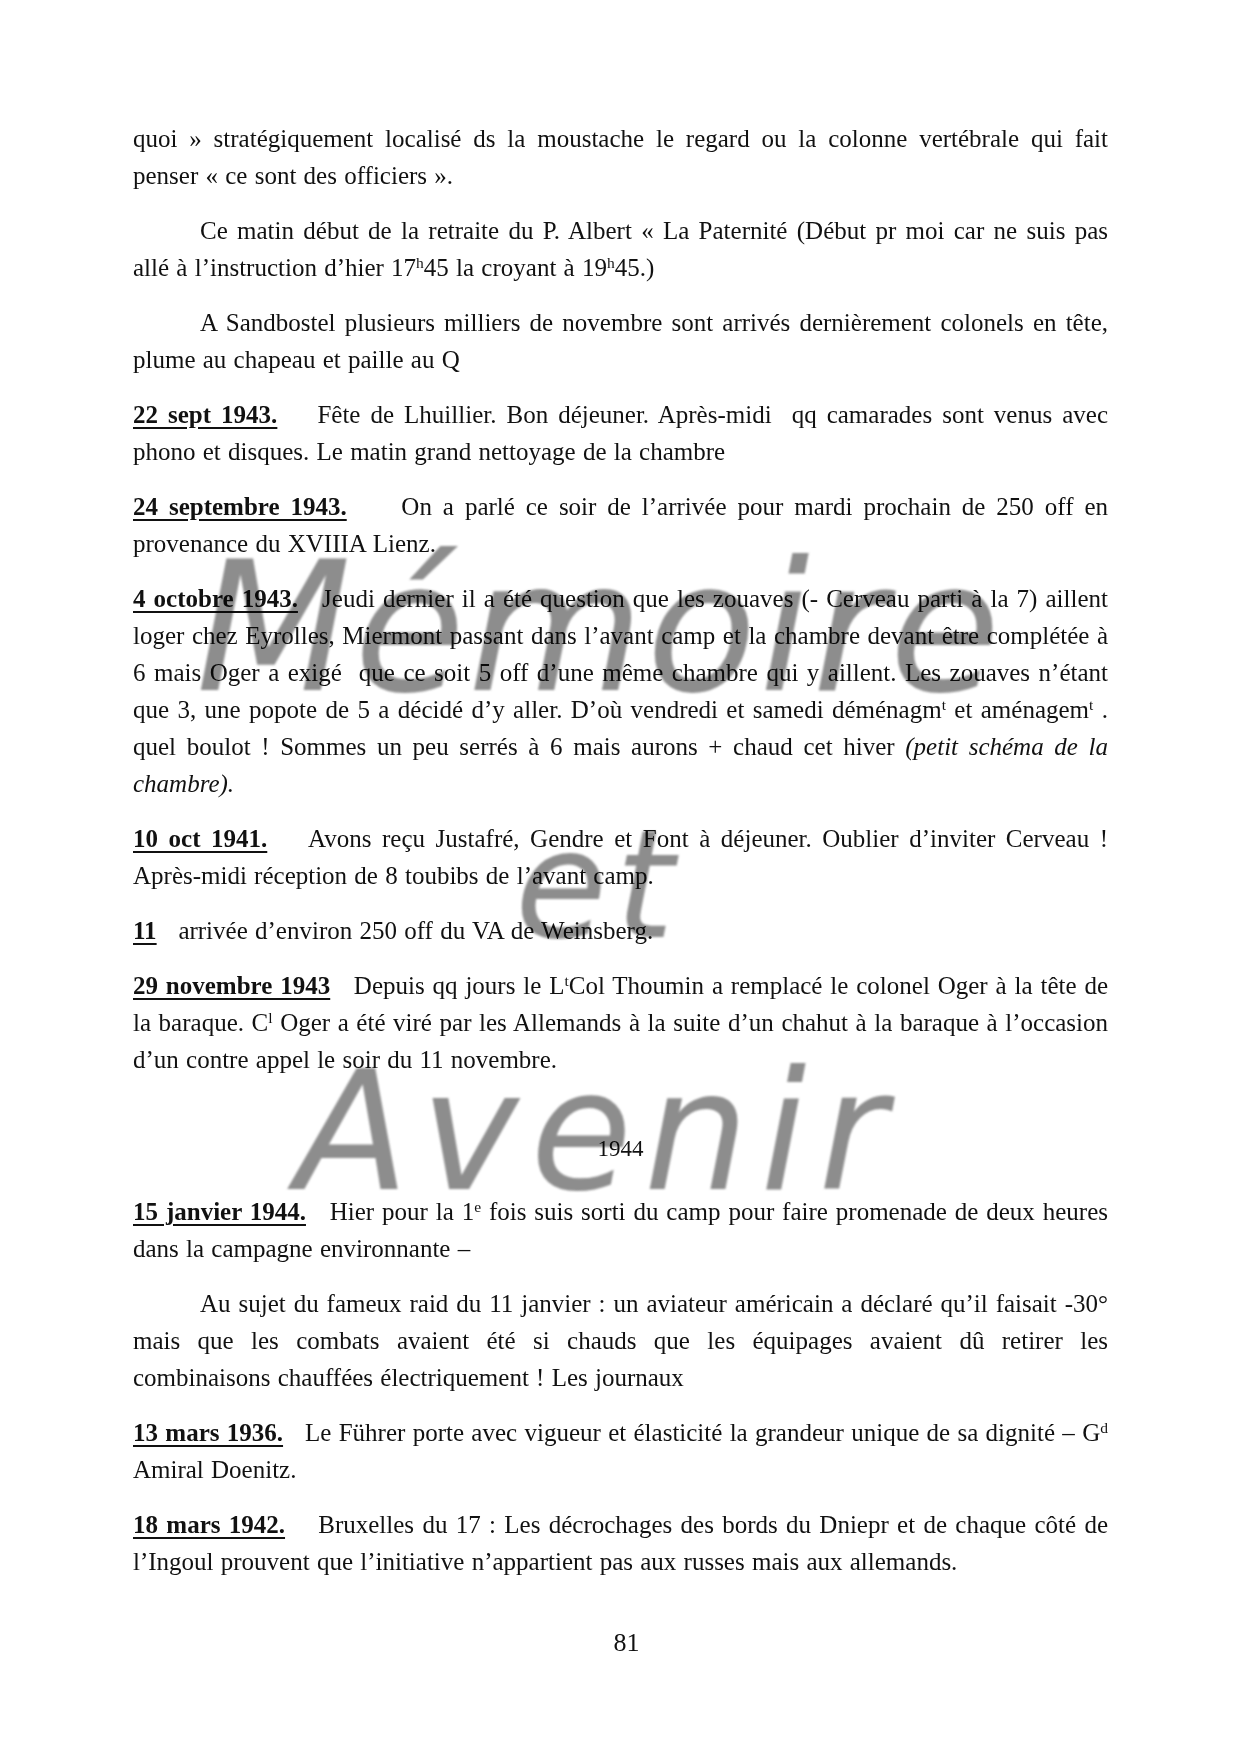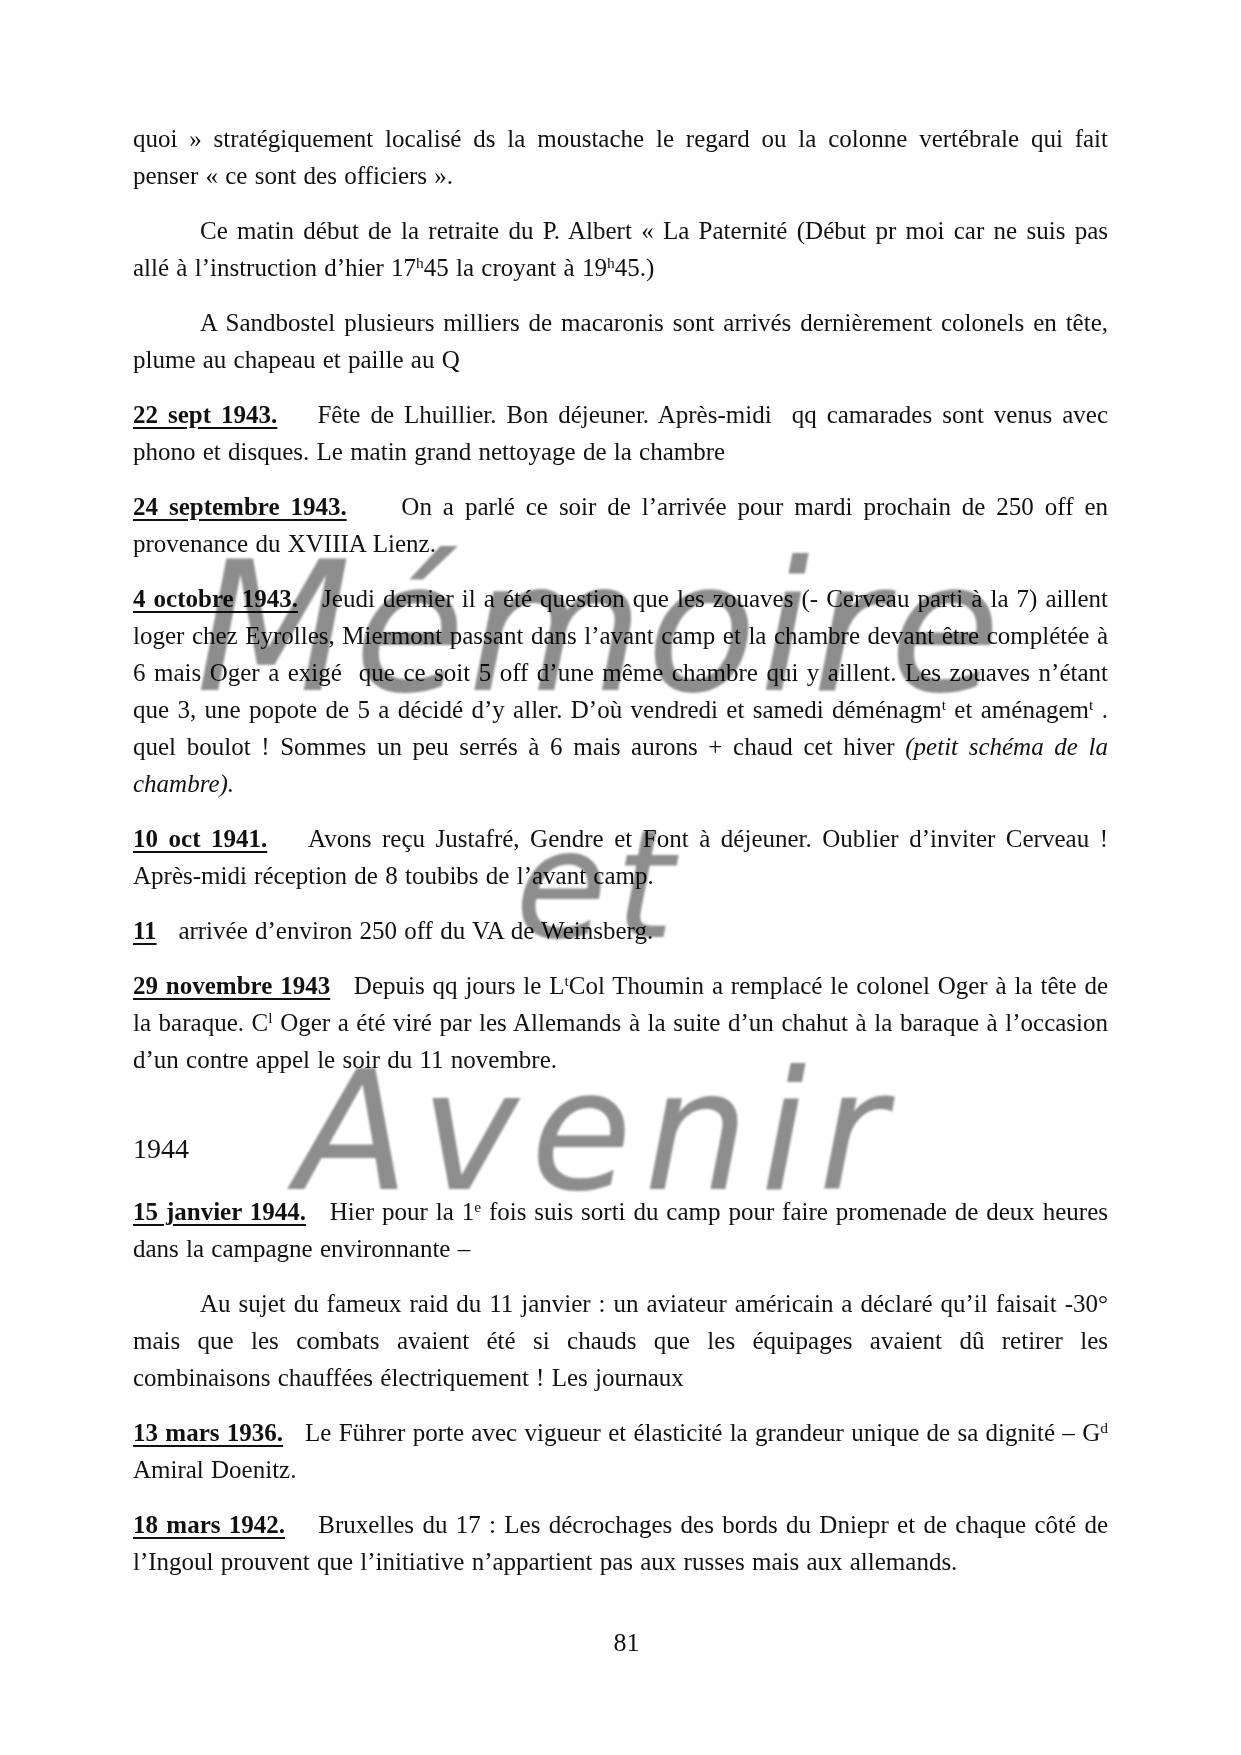--- a/index.html
+++ b/index.html
@@ -35,23 +35,23 @@
     font-weight: bold;
   }
   .s-sup {
     font-size: 0.62em;
     vertical-align: 0.5em;
     line-height: 0;
   }
   .s-i { font-style: italic; }
   .year-heading {
     margin: 52px 0 26px 0;
-    font-size: 28px;
+    font-size: 23px;
     line-height: 37px;
-    text-align: left;
+    text-align: center;
   }
   .watermark {
     position: absolute;
     font-family: "DejaVu Sans", "Liberation Sans", sans-serif;
     font-style: italic;
     line-height: 1;
     color: #747474;
     opacity: 0.82;
     filter: blur(1.3px);
     mix-blend-mode: multiply;
@@ -71,21 +71,21 @@
     line-height: 30px;
   }
 </style>
 </head>
 <body>
 
 <div class="page">
   <div class="content">
       <p class="para"><span>quoi » stratégiquement localisé ds la moustache le regard ou la colonne vertébrale qui fait penser « ce sont des officiers ».</span></p>
       <p class="para indent"><span>Ce matin début de la retraite du P. Albert « La Paternité (Début pr moi car ne suis pas allé à l’instruction d’hier 17</span><span class="s-sup">h</span><span>45 la croyant à 19</span><span class="s-sup">h</span><span>45.)</span></p>
-      <p class="para indent"><span>A Sandbostel plusieurs milliers de macaronis sont arrivés dernièrement colonels en tête, plume au chapeau et paille au Q</span></p>
+      <p class="para indent"><span>A Sandbostel plusieurs milliers de novembre sont arrivés dernièrement colonels en tête, plume au chapeau et paille au Q</span></p>
       <p class="para"><span class="s-u">22 sept 1943.</span><span>&nbsp;&nbsp;&nbsp; Fête de Lhuillier. Bon déjeuner. Après-midi&nbsp; qq camarades sont venus avec phono et disques. Le matin grand nettoyage de la chambre</span></p>
       <p class="para"><span class="s-u">24 septembre 1943.</span><span>&nbsp;&nbsp;&nbsp;&nbsp; On a parlé ce soir de l’arrivée pour mardi prochain de 250 off en provenance du XVIIIA Lienz.</span></p>
       <p class="para"><span class="s-u">4 octobre 1943.</span><span>&nbsp;&nbsp; Jeudi dernier il a été question que les zouaves (- Cerveau parti à la 7) aillent loger chez Eyrolles, Miermont passant dans l’avant camp et la chambre devant être complétée à 6 mais Oger a exigé&nbsp; que ce soit 5 off d’une même chambre qui y aillent. Les zouaves n’étant que 3, une popote de 5 a décidé d’y aller. D’où vendredi et samedi déménagm</span><span class="s-sup">t</span><span> et aménagem</span><span class="s-sup">t</span><span> . quel boulot ! Sommes un peu serrés à 6 mais aurons + chaud cet hiver </span><span class="s-i">(petit schéma de la chambre).</span></p>
       <p class="para"><span class="s-u">10 oct 1941.</span><span>&nbsp;&nbsp;&nbsp; Avons reçu Justafré, Gendre et Font à déjeuner. Oublier d’inviter Cerveau ! Après-midi réception de 8 toubibs de l’avant camp.</span></p>
       <p class="para"><span class="s-u">11</span><span>&nbsp;&nbsp; arrivée d’environ 250 off du VA de Weinsberg.</span></p>
       <p class="para"><span class="s-u">29 novembre 1943</span><span>&nbsp;&nbsp; Depuis qq jours le L</span><span class="s-sup">t</span><span>Col Thoumin a remplacé le colonel Oger à la tête de la baraque. C</span><span class="s-sup">l</span><span> Oger a été viré par les Allemands à la suite d’un chahut à la baraque à l’occasion d’un contre appel le soir du 11 novembre.</span></p>
       <div class="year-heading">1944</div>
       <p class="para"><span class="s-u">15 janvier 1944.</span><span>&nbsp;&nbsp; Hier pour la 1</span><span class="s-sup">e</span><span> fois suis sorti du camp pour faire promenade de deux heures dans la campagne environnante –</span></p>
       <p class="para indent"><span>Au sujet du fameux raid du 11 janvier : un aviateur américain a déclaré qu’il faisait -30° mais que les combats avaient été si chauds que les équipages avaient dû retirer les combinaisons chauffées électriquement ! Les journaux</span></p>
       <p class="para"><span class="s-u">13 mars 1936.</span><span>&nbsp;&nbsp; Le Führer porte avec vigueur et élasticité la grandeur unique de sa dignité – G</span><span class="s-sup">d</span><span> Amiral Doenitz.</span></p>

